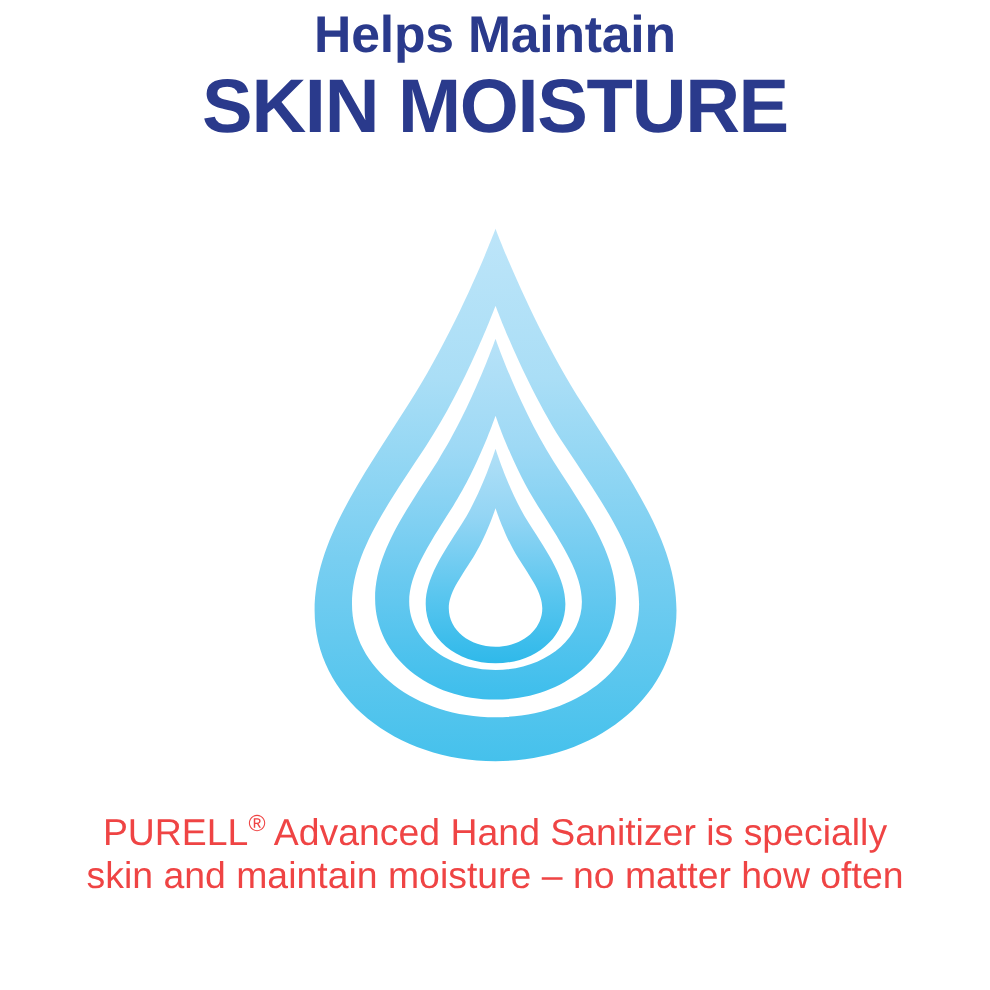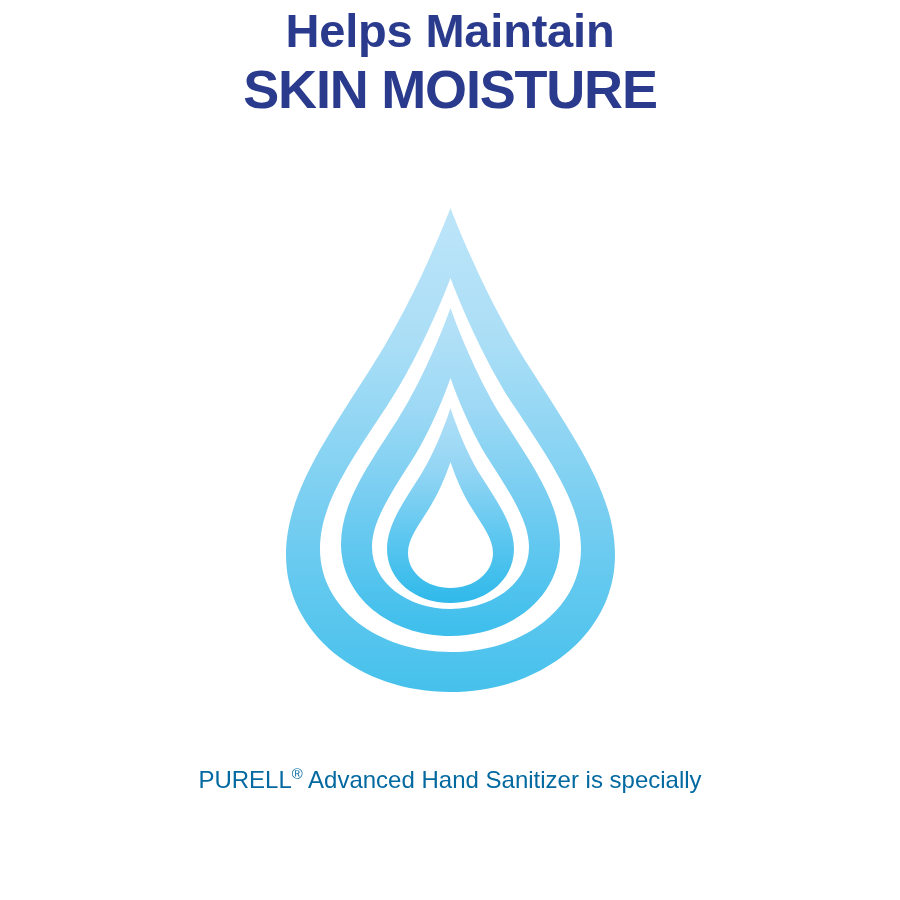--- a/index.html
+++ b/index.html
@@ -35,21 +35,21 @@
     font-size: 47px;
     line-height: 1.08;
     font-weight: 700;
     letter-spacing: -0.2px;
     color: #2a3a8c;
     font-family: "Liberation Sans", sans-serif;
   }
   .headline-large {
     margin: 0;
     padding-top: 4px;
-    font-size: 54px;
+    font-size: 69px;
     line-height: 1.05;
     font-weight: 700;
     letter-spacing: -1.2px;
     color: #2a3a8c;
     font-family: "Liberation Sans", sans-serif;
   }
 
   
   .droplet-wrap {
     position: absolute;
@@ -61,25 +61,25 @@
   .droplet-svg {
     display: block;
     width: 345px;
     height: 500px;
   }
 
   
   .body-copy {
     position: absolute;
     left: 50px;
-    top: 760px;
+    top: 738px;
     width: 800px;
     text-align: center;
-    color: #0369a1;
-    font-size: 24px;
+    color: #ef4444;
+    font-size: 34px;
     line-height: 39px;
     font-weight: 400;
     font-family: "Liberation Sans", sans-serif;
   }
   .body-copy .line {
     display: block;
     white-space: nowrap;
   }
   .reg-mark {
     font-size: 0.62em;
@@ -196,15 +196,16 @@
                  C 215 373, 196 388, 172.5 388
                  C 149 388, 130 373, 130 353
                  C 130 339, 140 326, 152 307
                  C 164 288, 172.5 262, 172.5 262 Z"></path>
       </g>
     </svg>
   </div>
 
   <div class="body-copy">
     <span class="line"><span>PURELL</span><span class="reg-mark">®</span><span> Advanced Hand Sanitizer is specially</span></span>
+    <span class="line">skin and maintain moisture – no matter how often</span>
   </div>
 
 </div>
 
 </body></html>

